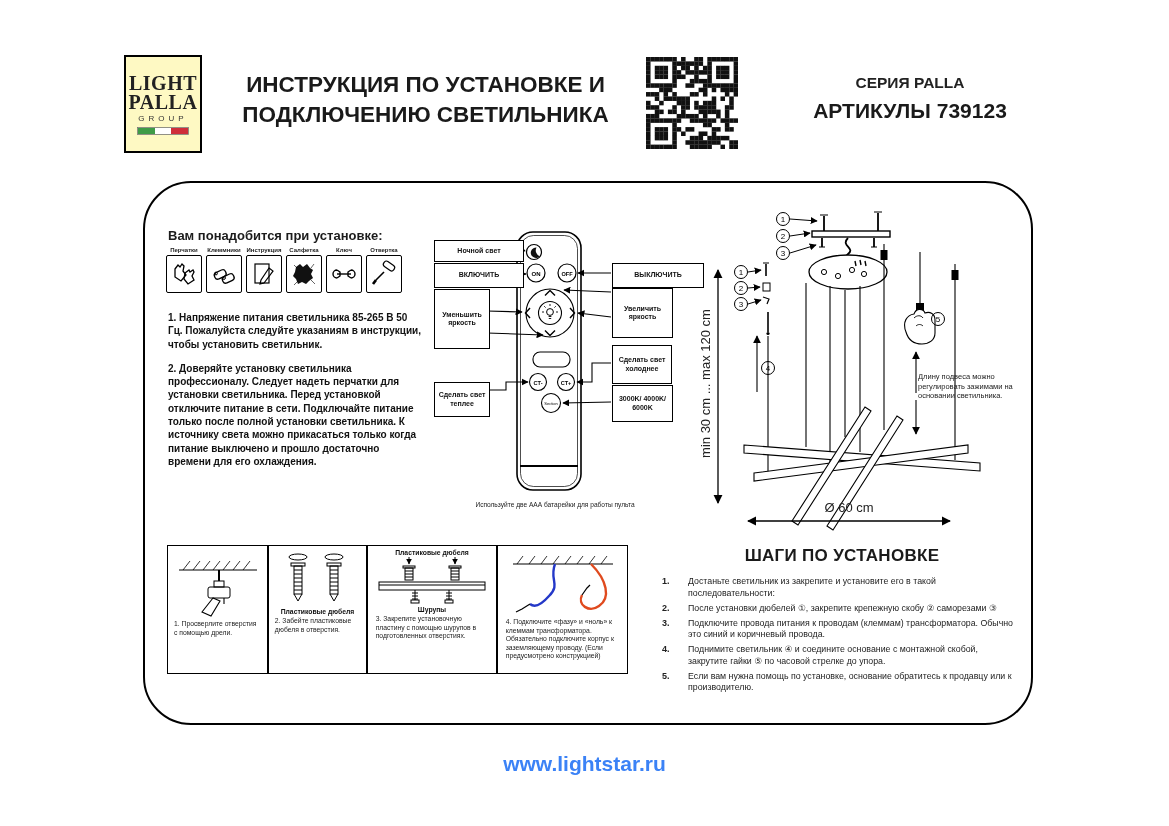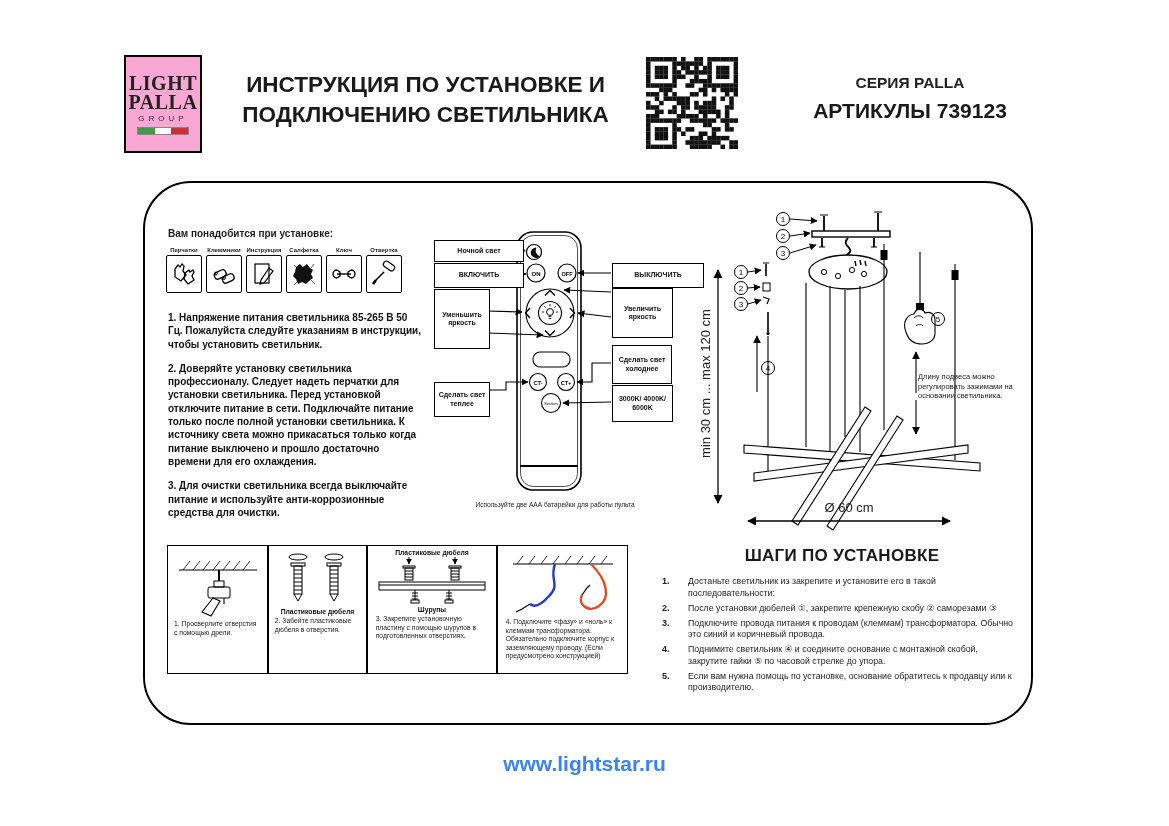--- a/index.html
+++ b/index.html
@@ -2,34 +2,34 @@
 <html><head>
 <meta charset="utf-8">
 <style>
   html,body{margin:0;padding:0;background:#fff;}
   .page{position:relative;width:1169px;height:826px;background:#fff;
         font-family:"Liberation Sans",sans-serif;color:#1c1c1c;overflow:hidden;}
   .abs{position:absolute;}
 
   
   .logo{left:124px;top:55px;width:74px;height:94px;border:2px solid #000;
-        display:flex;flex-direction:column;align-items:center;justify-content:center;background:#f9a8d4;}
+        display:flex;flex-direction:column;align-items:center;justify-content:center;background:#fef9c3;}
   .logo .l1,.logo .l2{font-family:"Liberation Serif",serif;font-weight:700;font-size:20px;line-height:19px;color:#222;letter-spacing:.5px;}
   .logo .grp{font-size:8px;letter-spacing:4px;color:#333;margin-top:2px;}
   .logo svg{margin-top:4px;}
   .title{left:228px;top:70px;width:395px;text-align:center;font-weight:700;font-size:22.5px;line-height:30px;color:#1a1a1a;}
   .series-block{left:770px;top:74px;width:280px;text-align:center;}
   .series{font-weight:700;font-size:15.5px;color:#222;}
   .articles{font-weight:700;font-size:21px;color:#1a1a1a;margin-top:7px;}
 
   
   .main-box{left:143px;top:181px;width:886px;height:540px;border:2px solid #000;border-radius:48px;background:#fff;}
 
   
-  .tools-heading{left:168px;top:228px;font-size:10px;font-weight:700;}
+  .tools-heading{left:168px;top:228px;font-size:13px;font-weight:700;}
   .tools-row{left:166px;top:247px;width:244px;display:flex;gap:4px;}
   .tool{width:36px;display:flex;flex-direction:column;align-items:center;}
   .tool .tl{font-size:6px;font-weight:700;margin-bottom:2px;white-space:nowrap;}
   .tool .tb{width:34px;height:36px;border:1.5px solid #000;border-radius:2px;display:flex;align-items:center;justify-content:center;background:#fff;}
 
   .paragraphs{left:168px;top:311px;width:253px;font-size:10px;font-weight:700;line-height:13.3px;color:#111;}
   .paragraphs p{margin:0 0 11px 0;}
 
   
   .rlabel{border:1px solid #000;background:#fff;display:flex;align-items:center;justify-content:center;
@@ -402,21 +402,20 @@
         <path class="ln" stroke-width="1.6" d="M15 13L7 21"></path>
         <path class="ln" stroke-width="2.6" d="M7 21l-3 4"></path>
       </svg>
         </div>
     </div>
   </div>
 
   <div class="abs paragraphs">
     <p>1. Напряжение питания светильника 85-265 В 50 Гц. Пожалуйста следуйте указаниям в инструкции, чтобы установить светильник.</p>
     <p>2. Доверяйте установку светильника профессионалу. Следует надеть перчатки для установки светильника. Перед установкой отключите питание в сети. Подключайте питание только после полной установки светильника. К источнику света можно прикасаться только когда питание выключено и прошло достаточно времени для его охлаждения.</p>
-    <p>3. Для очистки светильника всегда выключайте питание и используйте анти-коррозионные средства для очистки.</p>
   </div>
 
   <svg class="abs" style="left:430px;top:228px;" width="272" height="292" viewBox="430 228 272 292">
     <defs>
       <marker id="ar" viewBox="0 0 10 10" refX="9" refY="5" markerWidth="6.5" markerHeight="6.5" orient="auto-start-reverse">
         <path d="M0 0L10 5L0 10z" fill="#000"></path>
       </marker>
     </defs>
 
     <g>

